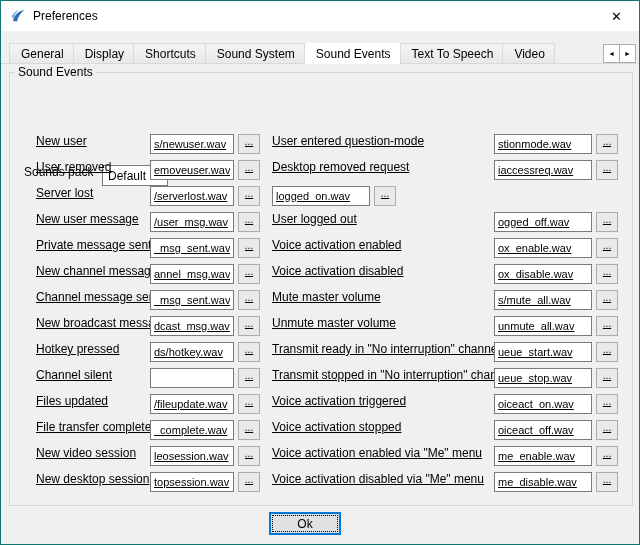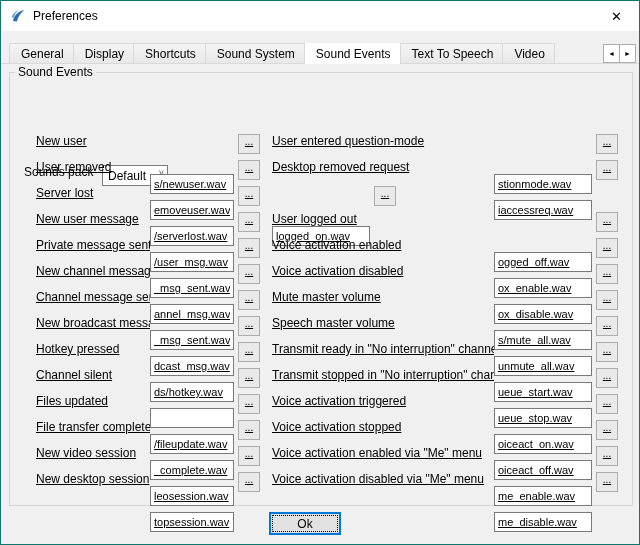--- a/index.html
+++ b/index.html
@@ -78,21 +78,21 @@
     position:absolute; right:3px; top:2px; font-size:9px; color:#444;
   }
   
   #left-col  { position:absolute; left:26px;  top:55px; }
   #right-col { position:absolute; left:262px; top:55px; }
   .row { height:26px; display:flex; align-items:flex-start; font-size:12px;text-decoration:underline; }
   .flabel { flex:0 0 114px; white-space:nowrap; overflow:hidden; }
   #right-col .flabel { flex-basis:222px; }
   .ftext {
     width:84px; height:20px; border:1px solid #7a7a7a; background:#fff;
-    font-size:11px; padding:1px 3px; font-family:inherit; color:#000;margin-top:40px;
+    font-size:11px; padding:1px 3px; font-family:inherit; color:#000;
   }
   #right-col .ftext { width:98px; }
   .browse {
     width:22px; height:20px; margin-left:4px;
     border:1px solid #adadad; background:#e9e9e9;
     font-size:10px; line-height:10px; padding:0 0 4px 0; color:#000;
     font-family:inherit;
   }
   
   .btn {
@@ -252,21 +252,21 @@
           <span class="flabel">Voice activation disabled</span>
           <input type="text" class="ftext" value="ox_disable.wav" style="">
           <button class="browse">...</button>
         </div>
         <div class="row">
           <span class="flabel">Mute master volume</span>
           <input type="text" class="ftext" value="s/mute_all.wav" style="">
           <button class="browse">...</button>
         </div>
         <div class="row">
-          <span class="flabel">Speech master volume</span>
+          <span class="flabel">Unmute master volume</span>
           <input type="text" class="ftext" value="unmute_all.wav" style="">
           <button class="browse">...</button>
         </div>
         <div class="row">
           <span class="flabel">Transmit ready in "No interruption" channel</span>
           <input type="text" class="ftext" value="ueue_start.wav" style="">
           <button class="browse">...</button>
         </div>
         <div class="row">
           <span class="flabel">Transmit stopped in "No interruption" channel</span>

